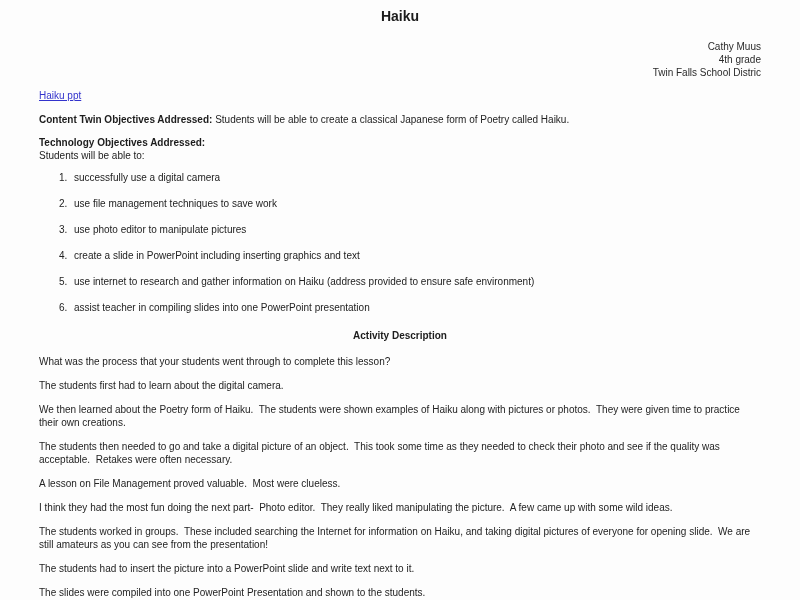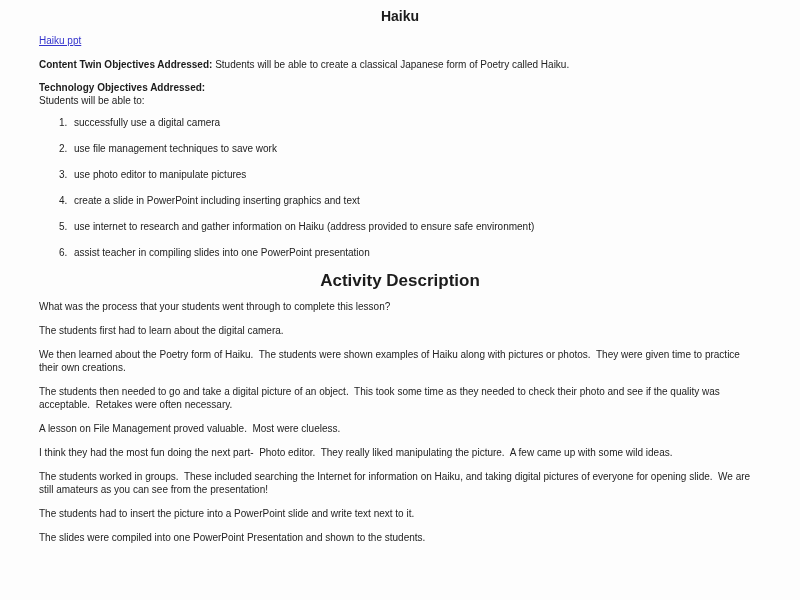--- a/index.html
+++ b/index.html
@@ -54,41 +54,46 @@
     margin: 9px 0 0 0;
     padding: 0 0 0 31px;
     list-style-position: outside;
   }
   ol.objectives li {
     margin: 0 0 13px 0;
     padding-left: 4px;
     white-space: pre-wrap;
   }
   .section-heading {
-    font-size: 17px;
+    font-size: 10px;
     line-height: 18px;
     font-weight: bold;
     text-align: center;
     margin: 2px 0 0 0;
     color: #1c1c1c;
   }
   p.question {
     margin: 10px 0 0 0;
     font-weight: normal;
     white-space: pre-wrap;
     color: #1c1c1c;
   }
 </style>
 </head>
 <body>
 
 <div class="page">
 
   <h1 class="doc-title">Haiku</h1>
 
+  <div class="author-block">
+    <div>Cathy Muus</div>
+    <div>4th grade</div>
+    <div>Twin Falls School Distric</div>
+  </div>
 
   <a class="ppt-link" href="#">Haiku ppt</a>
 
   <p class="body-text"><span class="label-bold">Content Twin Objectives Addressed:</span><span> Students will be able to create a classical Japanese form of Poetry called Haiku.</span></p>
 
   <div class="tech-block">
     <div class="label-bold">Technology Objectives Addressed:</div>
     <p class="tech-intro">Students will be able to:</p>
     <ol class="objectives">
         <li>successfully use a digital camera</li>

